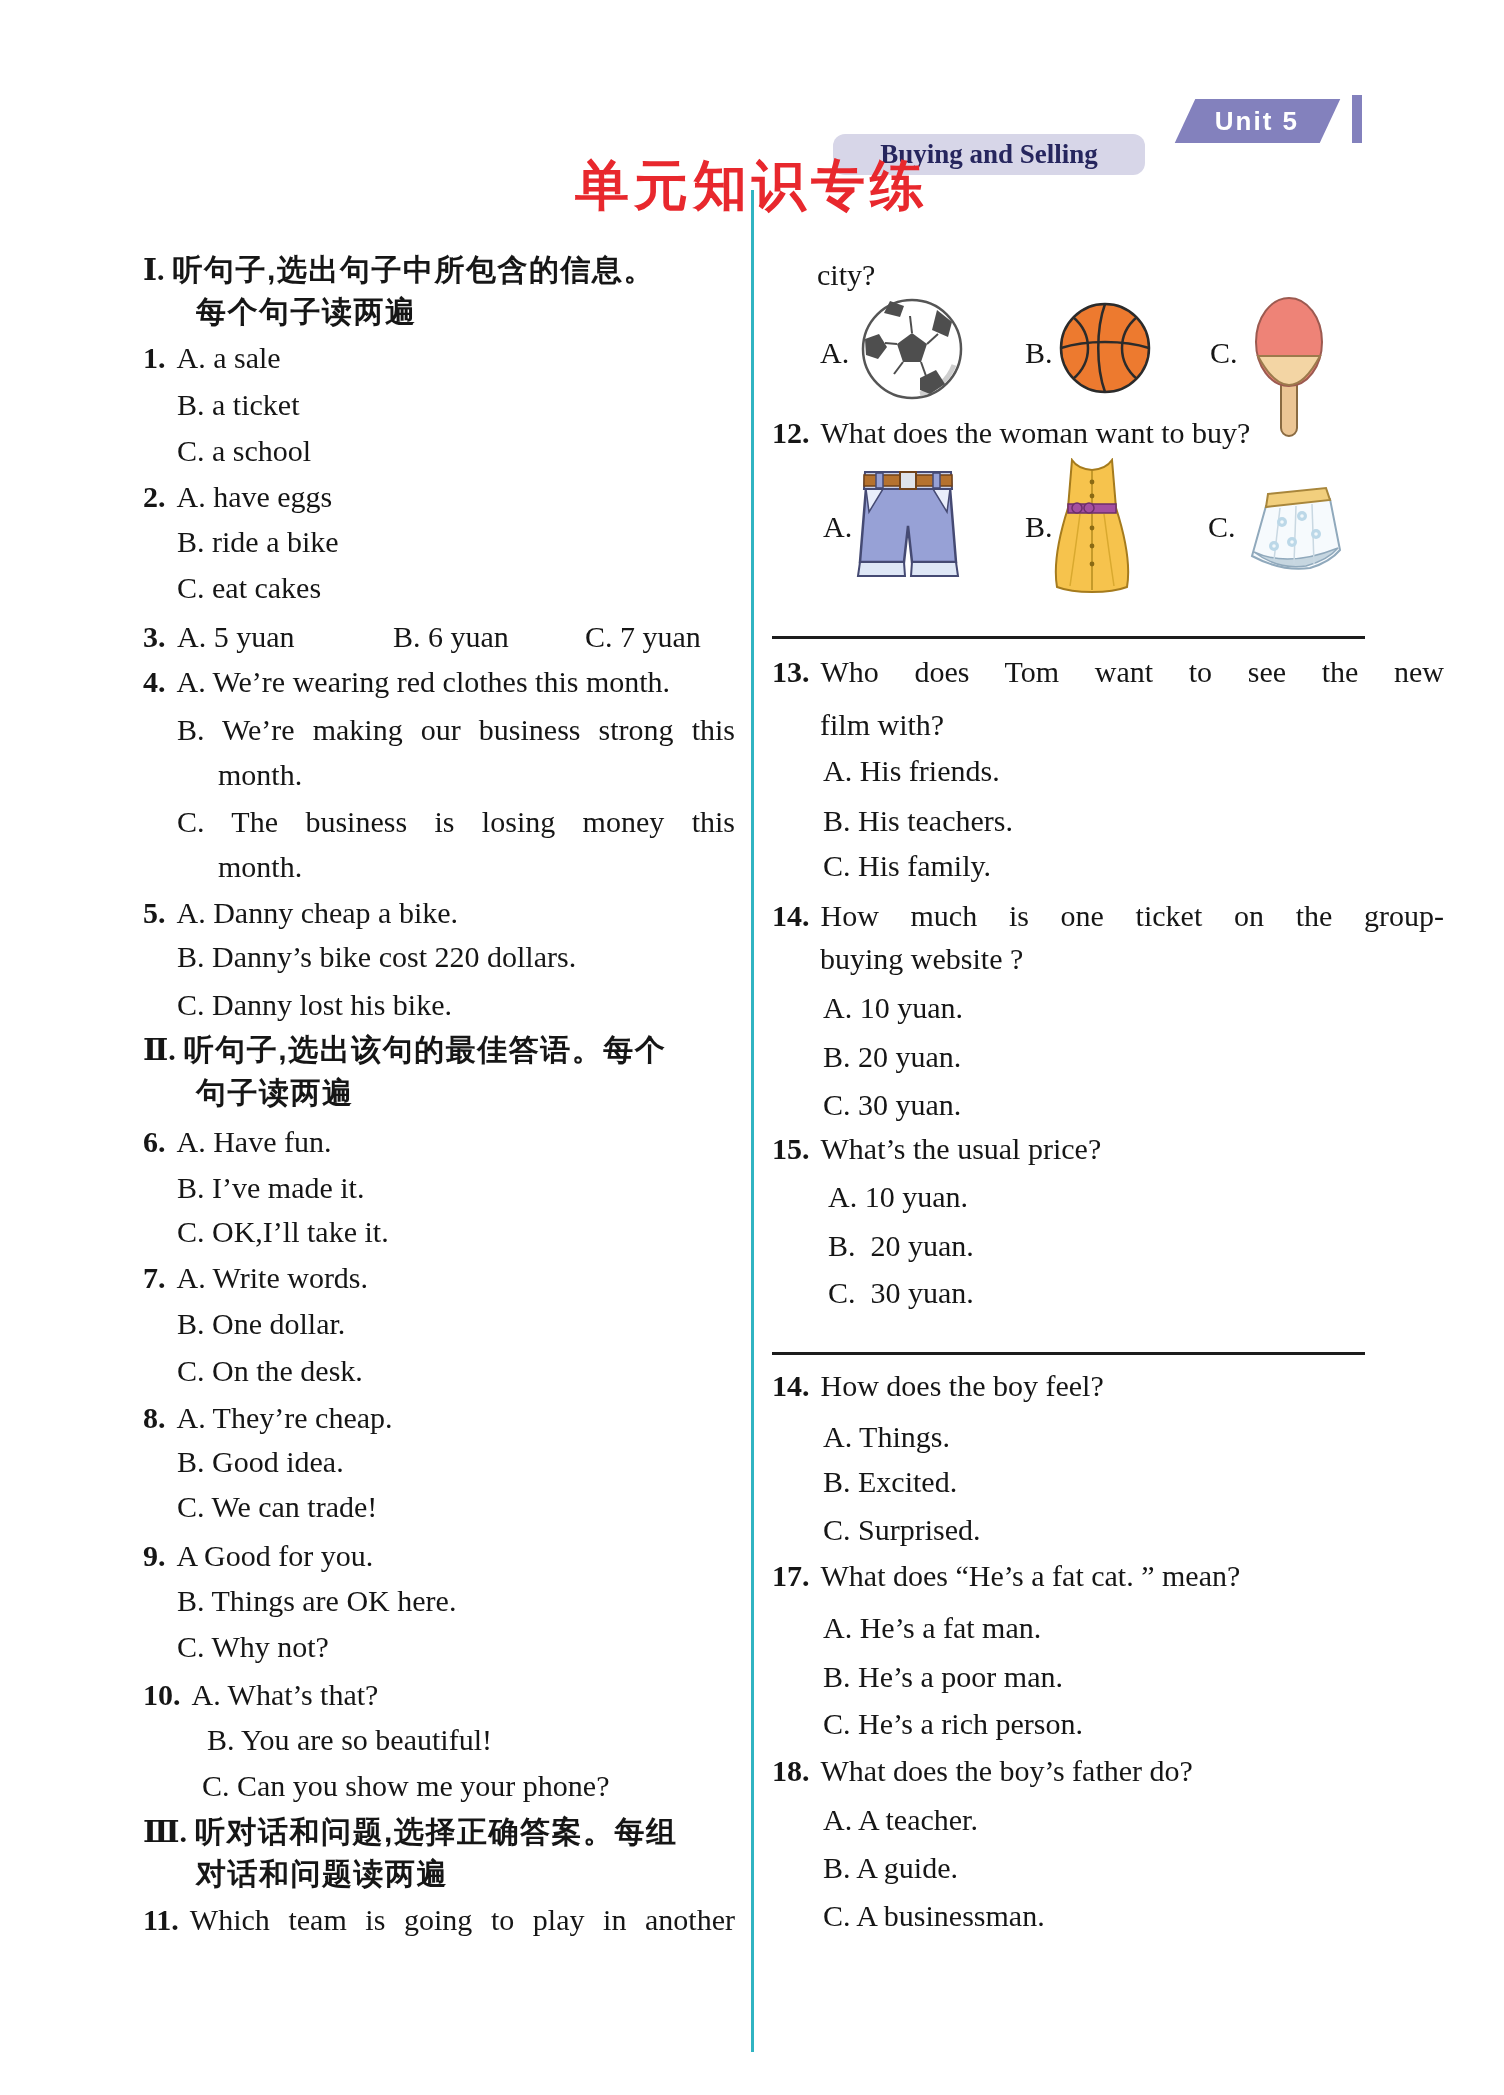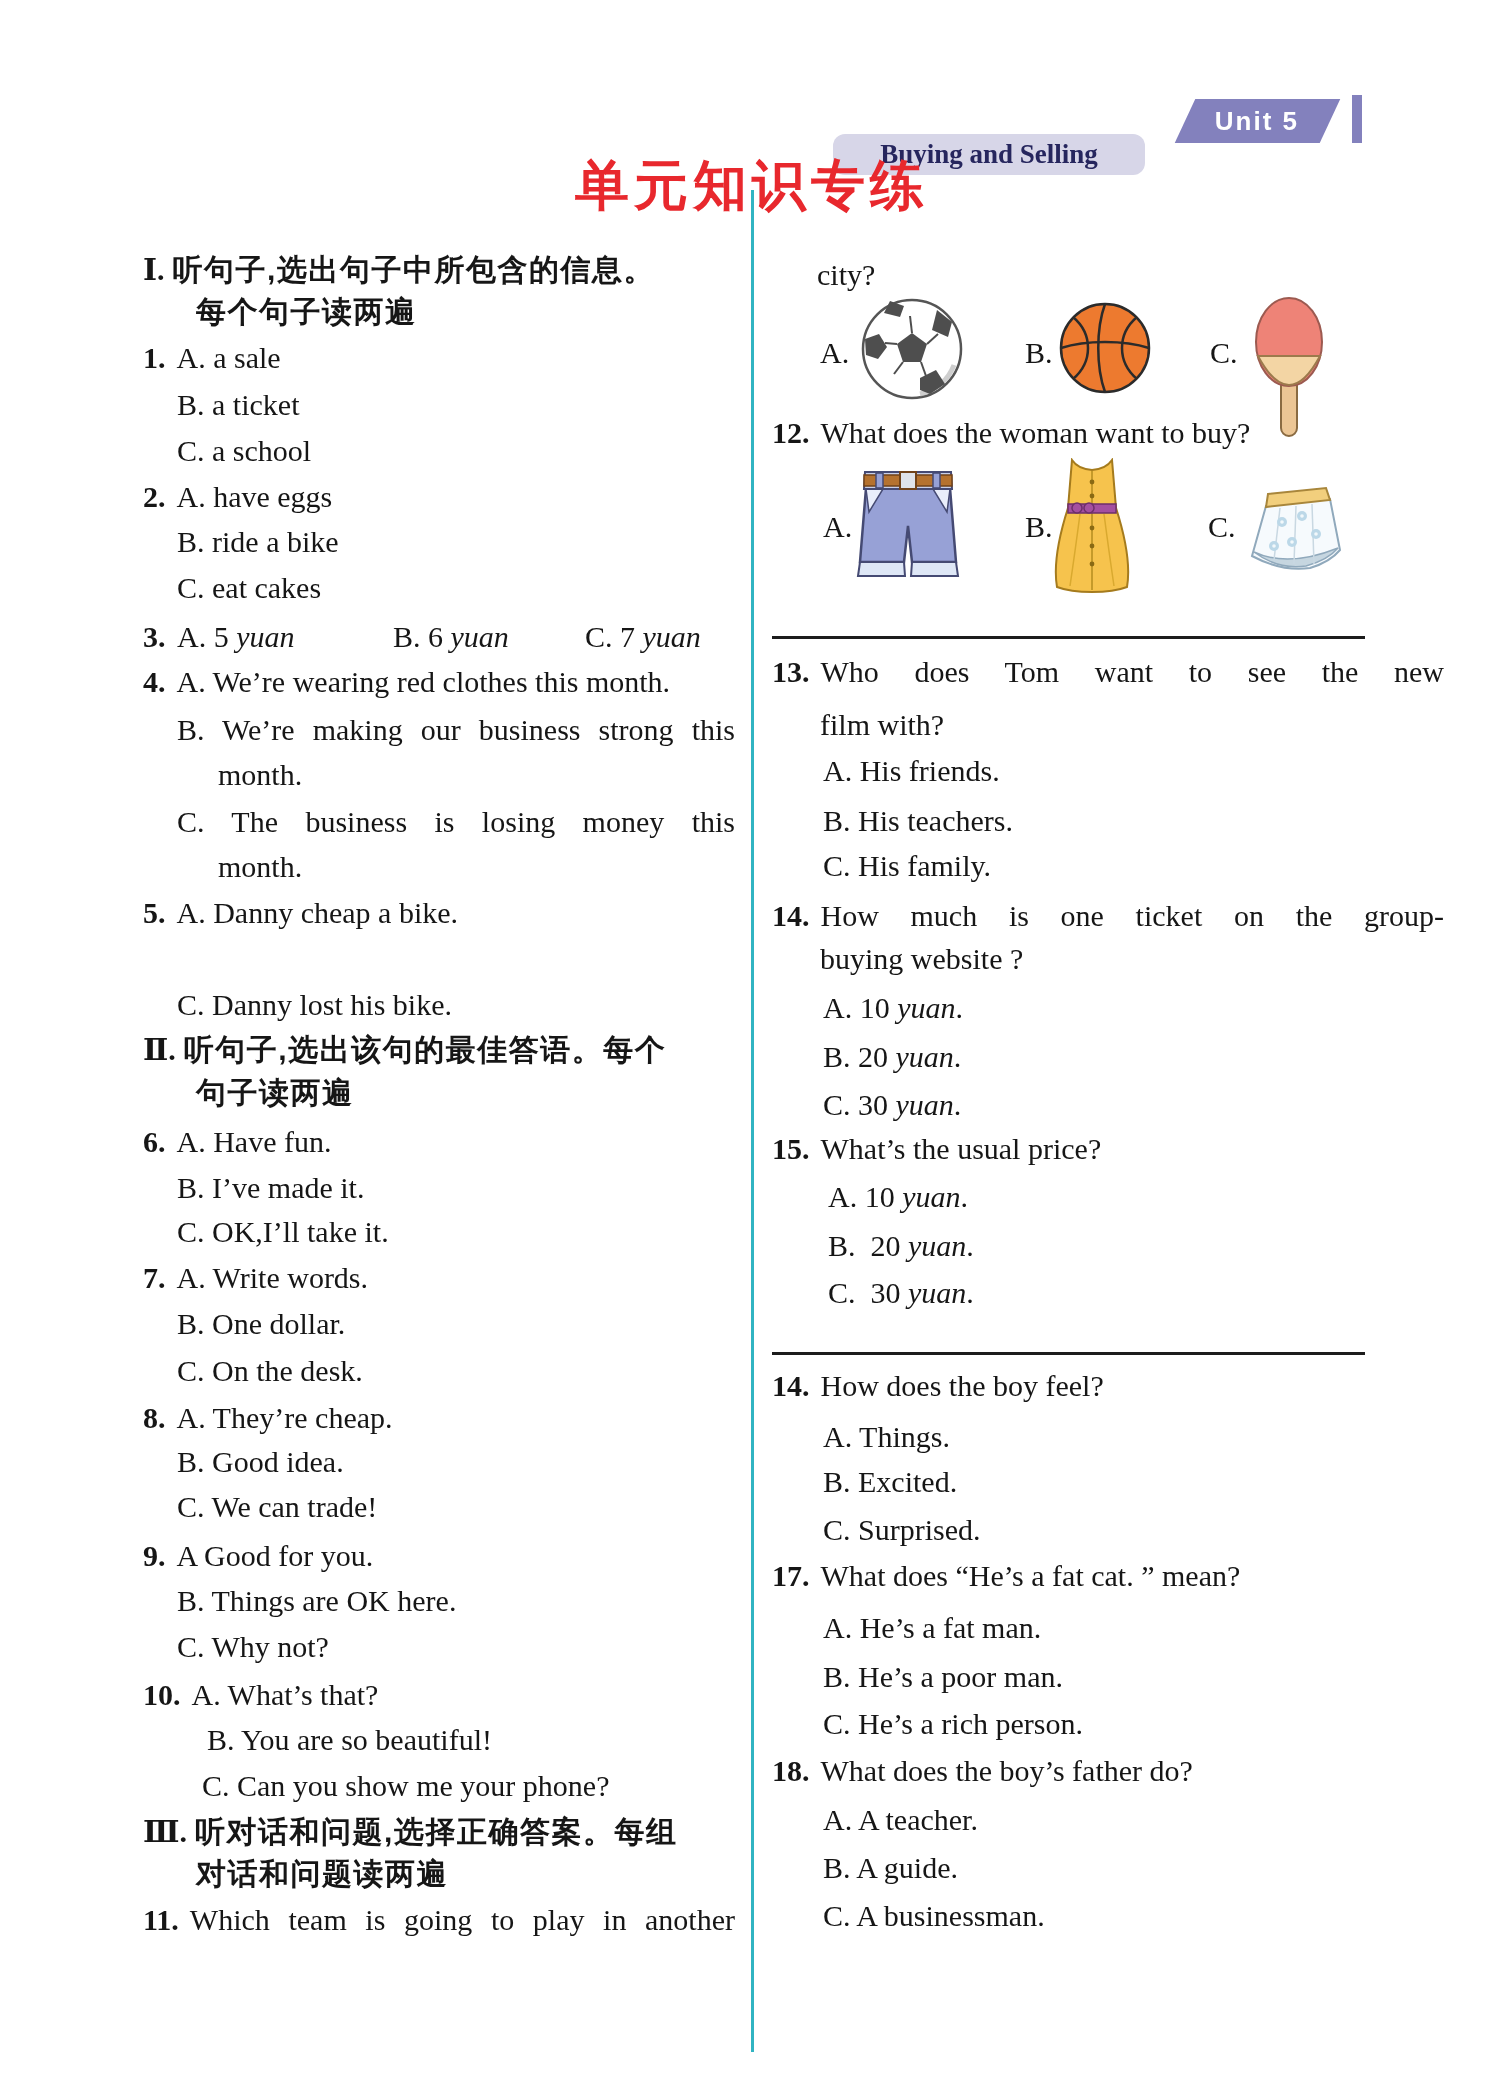--- a/index.html
+++ b/index.html
@@ -3,21 +3,21 @@
 <meta charset="utf-8">
 <style>
   html,body{margin:0;padding:0;background:#fff;}
   .page{position:relative;width:1504px;height:2095px;background:#ffffff;overflow:hidden;
         font-family:"Liberation Serif","DejaVu Serif",serif;color:#161616;}
   .ln{position:absolute;font-size:30px;line-height:44px;white-space:pre;}
   .qn{font-weight:700;margin-right:11px;}
   .rom{margin-right:8px;}
   .ht{font-family:"Liberation Sans","DejaVu Sans",sans-serif;font-weight:700;letter-spacing:1.5px;}
   .just{white-space:normal;text-align:justify;text-align-last:justify;}
-  .it{font-style:italic;}
+  .it{}
   .pos{position:absolute;top:0;}
   .title{position:absolute;left:0;width:100%;top:150px;text-align:center;
          font-family:"Liberation Sans","DejaVu Sans",sans-serif;font-weight:800;
          font-size:54px;letter-spacing:5px;color:#e8282d;}
   .pill{position:absolute;left:833px;top:101px;width:312px;height:41px;background:#d7d6e8;
         border-radius:12px;display:flex;align-items:center;justify-content:center;margin-top:33px;}
   .pill span{font-family:"Liberation Serif","DejaVu Serif",serif;font-weight:700;font-size:27px;color:#26265e;}
   .badge{position:absolute;left:1185px;top:99px;width:145px;height:44px;background:#8381bd;
          transform:skewX(-25deg);display:flex;align-items:center;justify-content:center;}
   .badge span{transform:skewX(25deg);font-family:"Liberation Sans","DejaVu Sans",sans-serif;
@@ -57,20 +57,21 @@
 
   <div class="ln" style="top:615px;left:143px;width:600px"><b class="qn">3.</b><span class="pos" style="left:34px"><span>A. 5 </span><span class="it">yuan</span></span><span class="pos" style="left:250px"><span>B. 6 </span><span class="it">yuan</span></span><span class="pos" style="left:442px"><span>C. 7 </span><span class="it">yuan</span></span></div>
 
   <div class="ln" style="top:660px;left:143px"><b class="qn">4.</b><span>A. We’re wearing red clothes this month.</span></div>
   <div class="ln just" style="top:708px;left:177px;width:558px">B. We’re making our business strong this</div>
   <div class="ln" style="top:753px;left:218px">month.</div>
   <div class="ln just" style="top:800px;left:177px;width:558px">C. The business is losing money this</div>
   <div class="ln" style="top:845px;left:218px">month.</div>
 
   <div class="ln" style="top:891px;left:143px"><b class="qn">5.</b><span>A. Danny cheap a bike.</span></div>
+  <div class="ln" style="top:935px;left:177px">B. Danny’s bike cost 220 dollars.</div>
   <div class="ln" style="top:983px;left:177px">C. Danny lost his bike.</div>
 
   <div class="ln" style="top:1028px;left:143px"><b class="qn rom">Ⅱ.</b><span class="ht">听句子,选出该句的最佳答语。每个</span></div>
   <div class="ln ht" style="top:1071px;left:196px">句子读两遍</div>
 
   <div class="ln" style="top:1120px;left:143px"><b class="qn">6.</b><span>A. Have fun.</span></div>
   <div class="ln" style="top:1166px;left:177px">B. I’ve made it.</div>
   <div class="ln" style="top:1210px;left:177px">C. OK,I’ll take it.</div>
 
   <div class="ln" style="top:1256px;left:143px"><b class="qn">7.</b><span>A. Write words.</span></div>

